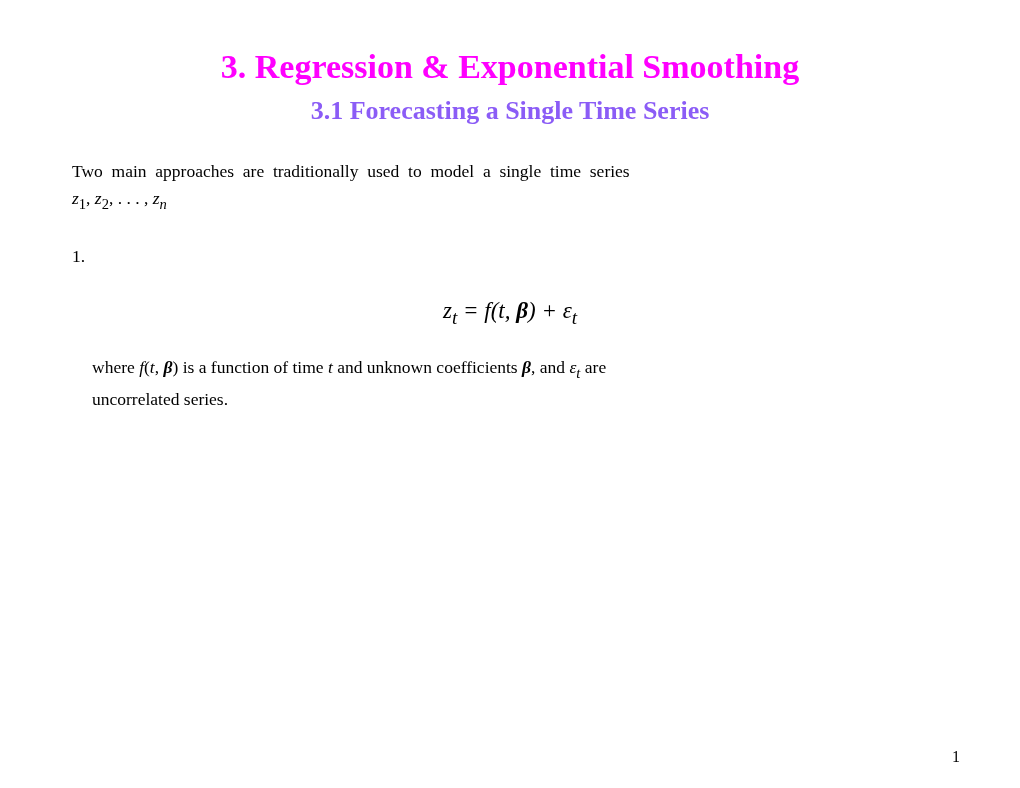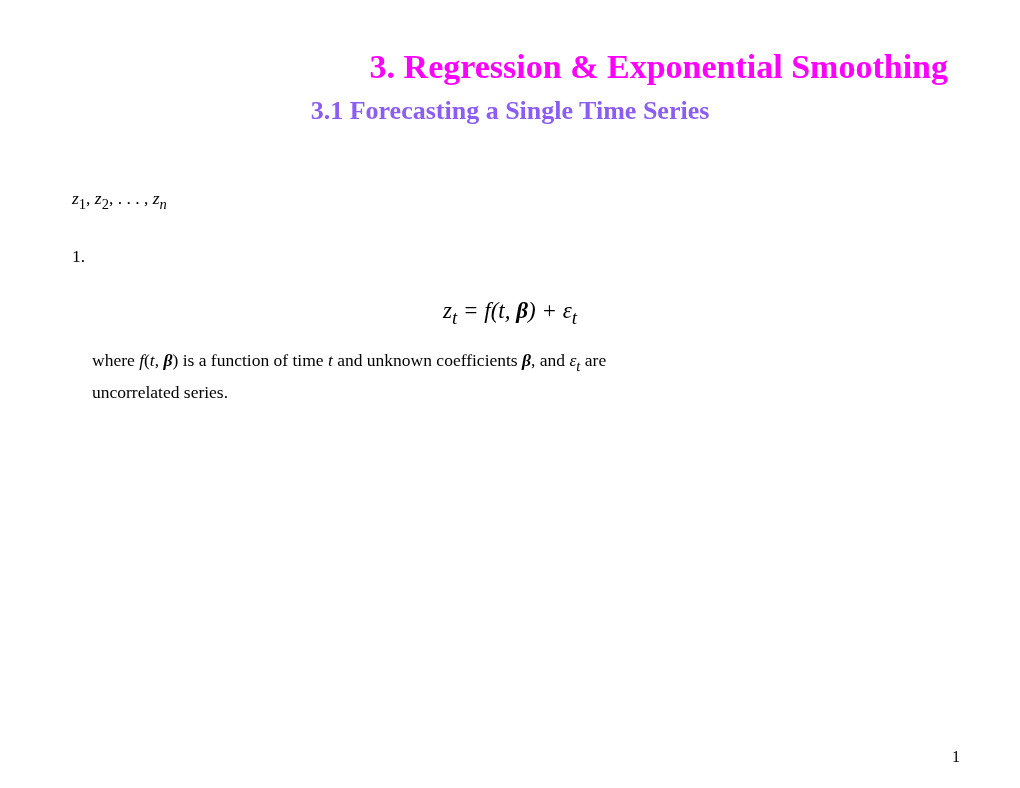--- a/index.html
+++ b/index.html
@@ -20,21 +20,21 @@
 
     .slide {
       width: 1020px;
       height: 788px;
       background: #ffffff;
       padding: 48px 72px 40px 72px;
       position: relative;
     }
 
     .title-main {
-      text-align: right;
+      text-align: center;
       font-size: 34px;
       font-weight: bold;
       color: #ff00ff;
       margin-bottom: 10px;
       font-family: 'Computer Modern', Georgia, serif;
     }
 
     .title-sub {
       text-align: center;
       font-size: 26px;
@@ -67,21 +67,21 @@
       font-size: 17.5px;
     }
 
     .highlight-blue {
       color: #0000ff;
       font-weight: bold;
     }
 
     .equation-block {
       text-align: center;
-      margin: 28px 0 17px 0;
+      margin: 28px 0 24px 0;
       font-size: 22px;
     }
 
     .where-block {
       margin-left: 20px;
       font-size: 17.5px;
       line-height: 1.6;
       text-align: justify;
     }
 
@@ -100,21 +100,21 @@
   </style>
 </head>
 <body>
 
 <div class="slide">
 
   <div class="title-main">3.  Regression &amp; Exponential Smoothing</div>
   <div class="title-sub">3.1 Forecasting a Single Time Series</div>
 
   <div class="intro-paragraph body-text">
-    <br>
+    <span>Two &nbsp;main &nbsp;approaches &nbsp;are &nbsp;traditionally &nbsp;used &nbsp;to &nbsp;model &nbsp;a &nbsp;single &nbsp;time &nbsp;series</span><br>
     <span>
       <i>z</i><sub>1</sub>, <i>z</i><sub>2</sub>, . . . , <i>z</i><sub><i>n</i></sub>
     </span>
   </div>
 
   <div class="list-item body-text">
     <span class="list-number">1.</span>
   </div>
 
   <div class="equation-block">

